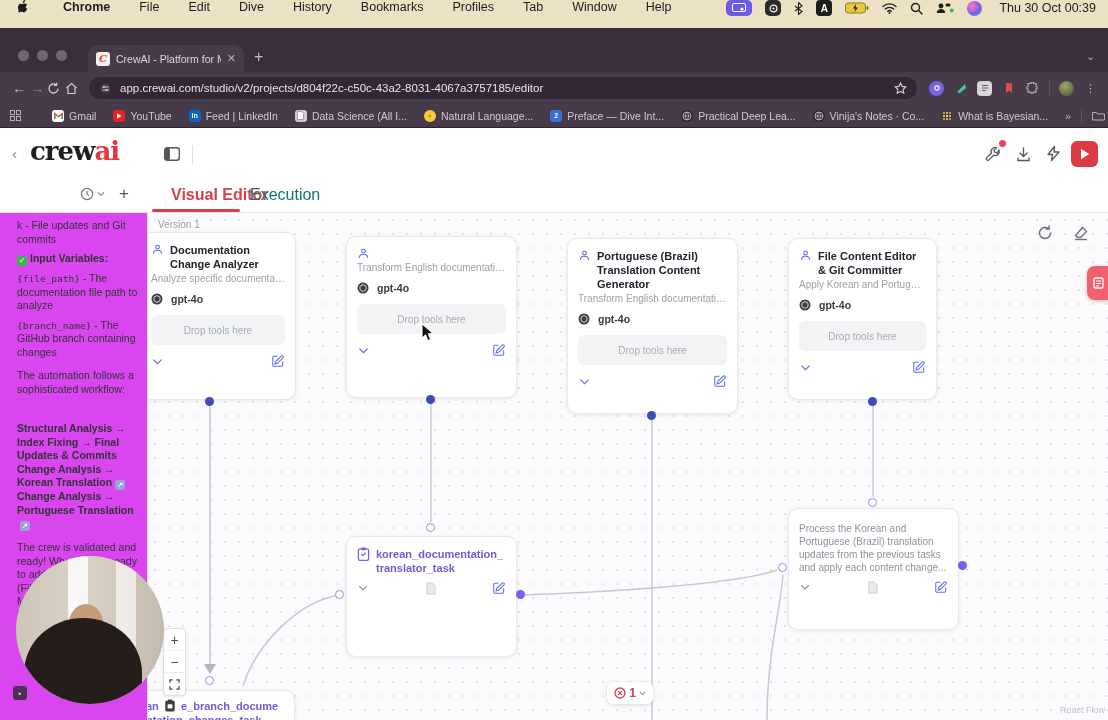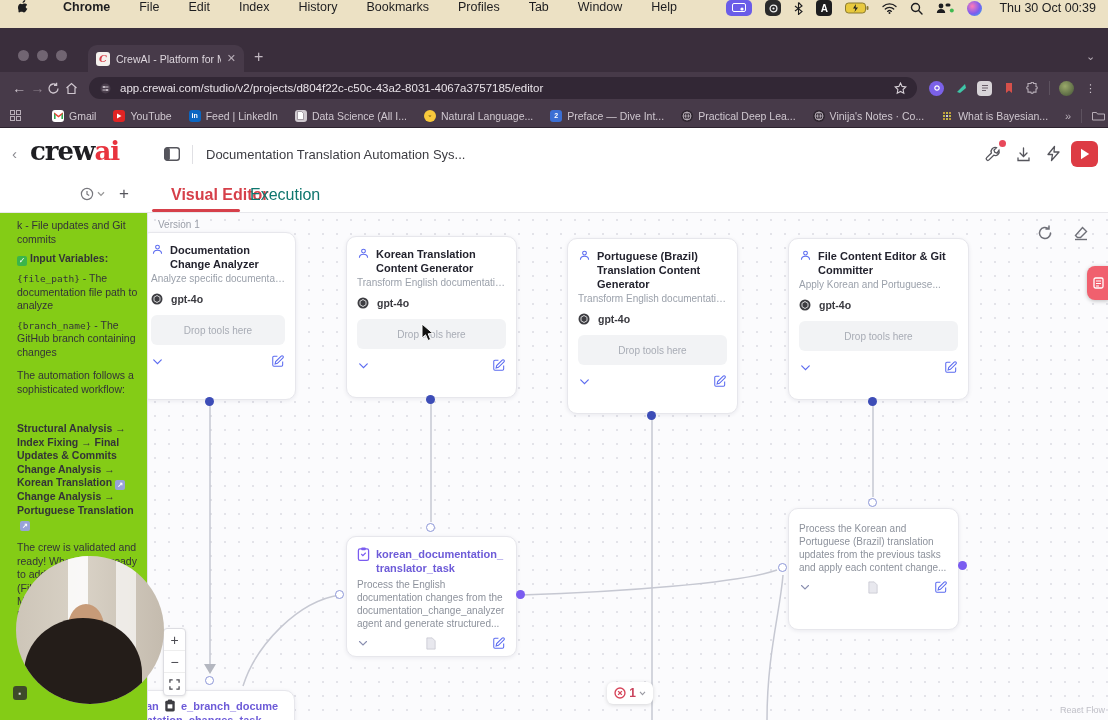--- a/index.html
+++ b/index.html
@@ -66,21 +66,21 @@
   
   .tabsrow{left:0;top:178px;width:1108px;height:35px;background:#fff;border-bottom:1px solid #e8e8ec}
   .vtab{position:absolute;top:186px;font-size:16px}
   .vtab.active{color:#d6404a;font-weight:bold}
   .vtab.idle{color:#0f766e}
   .tab-underline{position:absolute;left:152px;top:209px;width:88px;height:3px;background:#d6404a;border-radius:2px}
   .hist-ctrl{position:absolute;left:80px;top:187px;display:flex;align-items:center;gap:3px;color:#77777d}
   .plus-btn{position:absolute;left:119px;top:184px;font-size:17px;color:#55555c}
 
   
-  .side{left:0;top:213px;width:148px;height:507px;background:#84cc16;border-right:1px solid #e4e4e8;
+  .side{left:0;top:213px;width:148px;height:507px;background:#d946ef;border-right:1px solid #e4e4e8;
     padding:6px 6px 6px 17px;font-size:10.5px;line-height:13.5px;color:#333338}
   .side p{margin:0 0 6px 0}
   .side .bold{font-weight:bold}
   .side code{font-family:"DejaVu Sans Mono",monospace;font-size:9.5px}
   .check{display:inline-block;width:10px;height:10px;background:#3bb54a;border-radius:2px;color:#fff;font-size:8px;
     line-height:10px;text-align:center;margin-right:3px;vertical-align:-1px}
   .mini-sq{display:inline-block;width:10px;height:10px;background:#98a2d8;border-radius:2px;color:#fff;font-size:7px;
     line-height:10px;text-align:center;margin-left:3px;vertical-align:-1px}
 
   
@@ -139,21 +139,21 @@
 
   <div class="abs menubar">
     <span class="apple">
       <svg width="13" height="15" viewBox="0 0 13 15">
           <path fill="#1d1d1f" d="M9.3 0c.1 1-.3 1.9-.9 2.6-.6.7-1.6 1.2-2.5 1.1-.1-.9.4-1.9.9-2.5C7.4.5 8.5 0 9.3 0zM12 11c-.4 1-.6 1.4-1.2 2.3-.8 1.2-1.9 2.7-3.2 2.7-1.2 0-1.5-.8-3.1-.8s-2 .8-3.1.8C.1 16 .9 13.6.5 12.6-.6 9.6.2 6 2.3 5.1c1.1-.5 2.2.2 3 .2.7 0 2-.8 3.3-.7.6 0 2.1.2 3.1 1.7-2.6 1.5-2.2 4.5.3 4.7z" transform="scale(0.78)"></path>
         </svg>
     </span>
     <span class="menu-item app">Chrome</span>
     <span class="menu-item">File</span>
     <span class="menu-item">Edit</span>
-    <span class="menu-item">Index</span>
+    <span class="menu-item">Dive</span>
     <span class="menu-item">History</span>
     <span class="menu-item">Bookmarks</span>
     <span class="menu-item">Profiles</span>
     <span class="menu-item">Tab</span>
     <span class="menu-item">Window</span>
     <span class="menu-item">Help</span>
     <span class="spacer"></span>
     <span class="status">
       <span class="mi" style="width:26px;height:16px;background:#6a5ce8;border-radius:5px">
         <svg width="14" height="10" viewBox="0 0 14 10">
@@ -384,21 +384,20 @@
   <div class="logo">
     <span class="crew">crew</span><span class="ai">ai</span>
   </div>
   <span class="panel-toggle">
     <svg width="16" height="14" viewBox="0 0 16 14">
         <rect x="0.7" y="0.7" width="14.6" height="12.6" rx="2.5" fill="none" stroke="#55555c" stroke-width="1.4"></rect>
         <rect x="0.7" y="0.7" width="5.2" height="12.6" rx="2" fill="#55555c"></rect>
       </svg>
   </span>
   <span class="hsep"></span>
-  <span class="doc-title">Documentation Translation Automation Sys...</span>
   <span class="hdr-ic" style="left:984px;top:146px">
     <svg width="17" height="17" viewBox="0 0 17 17">
         <path d="M15 4.2a4 4 0 0 1-5.3 5L5 13.9a1.6 1.6 0 0 1-2.3-2.3L7.4 7a4 4 0 0 1 5-5.3L10 4.1l0.8 2.2 2.2 0.8z" fill="none" stroke="#55555c" stroke-width="1.3"></path>
       </svg>
   </span>
   <span class="notif-dot"></span>
   <span class="hdr-ic" style="left:1015px;top:146px">
     <svg width="17" height="17" viewBox="0 0 17 17">
         <path d="M8.5 2v8M5 7l3.5 3.5L12 7M3 12v2.5h11V12" fill="none" stroke="#55555c" stroke-width="1.3" stroke-linecap="round"></path>
       </svg>
@@ -493,21 +492,20 @@
     </div>
 
     <div class="agent-card" style="left:198px;top:23px;width:171px;height:162px">
       <div class="card-head">
         <span>
             <svg width="13" height="13" viewBox="0 0 24 24">
               <circle cx="12" cy="7.5" r="3.5" fill="none" stroke="#5b6bf0" stroke-width="2"></circle>
               <path d="M4.5 20c0-4 3.4-6.5 7.5-6.5s7.5 2.5 7.5 6.5" fill="none" stroke="#5b6bf0" stroke-width="2"></path>
             </svg>
           </span>
-        <span class="agent-title">Korean Translation Content Generator</span>
       </div>
       <div class="agent-desc">Transform English documentatio...</div>
       <div class="model-row">
         <span>
             <svg width="12" height="12" viewBox="0 0 24 24">
               <circle cx="12" cy="12" r="11" fill="#3d3d42"></circle>
               <path d="M12 5l6 3.5v7L12 19l-6-3.5v-7z" fill="none" stroke="#fff" stroke-width="1.6"></path>
             </svg>
           </span>
         <span>gpt-4o</span>
@@ -555,21 +553,21 @@
             </svg>
           </span>
         <span>
             <svg width="14" height="14" viewBox="0 0 24 24">
               <path d="M11 4H5a2 2 0 0 0-2 2v13a2 2 0 0 0 2 2h13a2 2 0 0 0 2-2v-6M17.5 3.5a2.1 2.1 0 0 1 3 3L11 16l-4 1 1-4z" fill="none" stroke="#5b6bf0" stroke-width="1.8"></path>
             </svg>
           </span>
       </div>
     </div>
 
-    <div class="agent-card" style="left:640px;top:25px;width:181px;height:162px">
+    <div class="agent-card" style="left:640px;top:25px;width:149px;height:162px">
       <div class="card-head">
         <span>
             <svg width="13" height="13" viewBox="0 0 24 24">
               <circle cx="12" cy="7.5" r="3.5" fill="none" stroke="#5b6bf0" stroke-width="2"></circle>
               <path d="M4.5 20c0-4 3.4-6.5 7.5-6.5s7.5 2.5 7.5 6.5" fill="none" stroke="#5b6bf0" stroke-width="2"></path>
             </svg>
           </span>
         <span class="agent-title">File Content Editor &amp; Git Committer</span>
       </div>
       <div class="agent-desc">Apply Korean and Portuguese...</div>
@@ -601,21 +599,20 @@
       <div class="card-head">
         <span>
             <svg width="13" height="14" viewBox="0 0 20 22">
               <rect x="2" y="3" width="16" height="18" rx="2.5" fill="none" stroke="#7a5cf0" stroke-width="2"></rect>
               <rect x="6.5" y="0.8" width="7" height="4.4" rx="1.2" fill="#7a5cf0"></rect>
               <path d="M6.5 11l2.5 2.5 4.5-4.5" fill="none" stroke="#7a5cf0" stroke-width="1.8"></path>
             </svg>
           </span>
         <span class="task-title">korean_documentation_translator_task</span>
       </div>
-      <div class="task-desc">Process the English documentation changes from the documentation_change_analyzer agent and generate structured...</div>
       <div class="card-foot" style="margin-top:6px">
         <span>
             <svg width="12" height="12" viewBox="0 0 24 24">
               <path d="M5 9l7 7 7-7" fill="none" stroke="#8a8fb0" stroke-width="2.2" stroke-linecap="round"></path>
             </svg>
           </span>
         <span>
             <svg width="12" height="13" viewBox="0 0 18 22">
               <path d="M2 1.5h9l5 5V20.5H2z" fill="#e8e8ee" stroke="#c2c2cc" stroke-width="1.2"></path>
             </svg>

